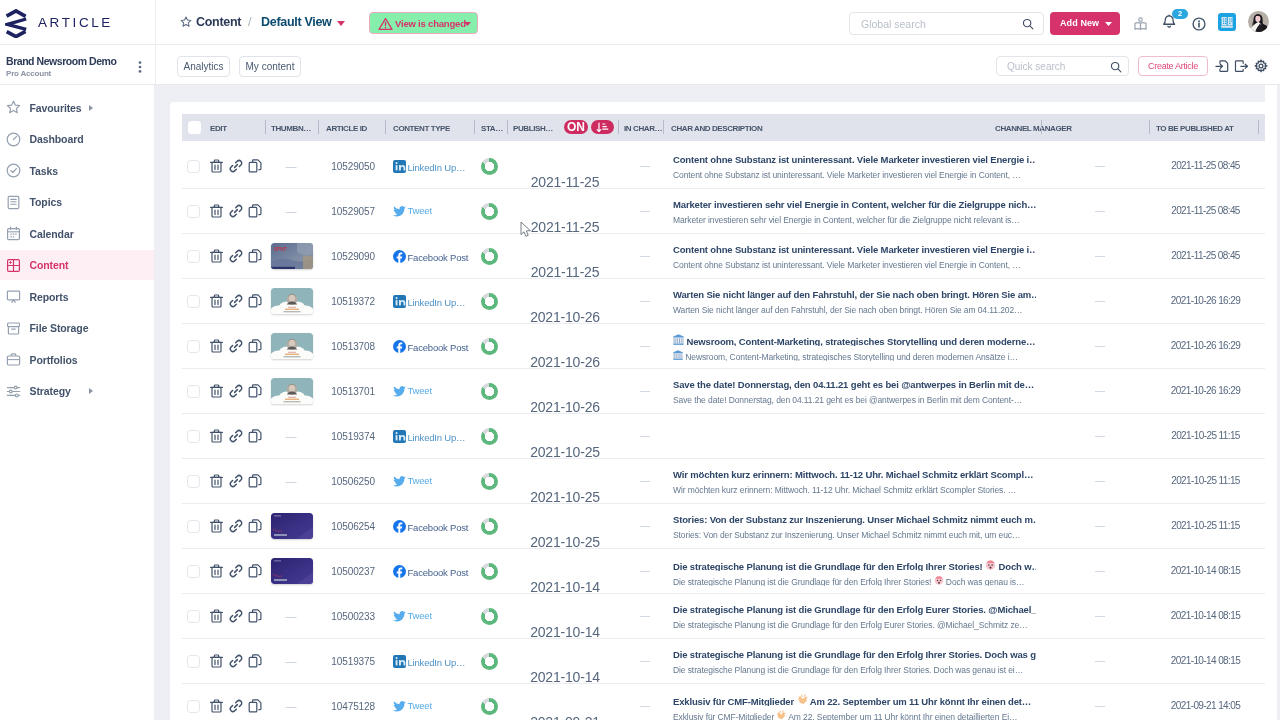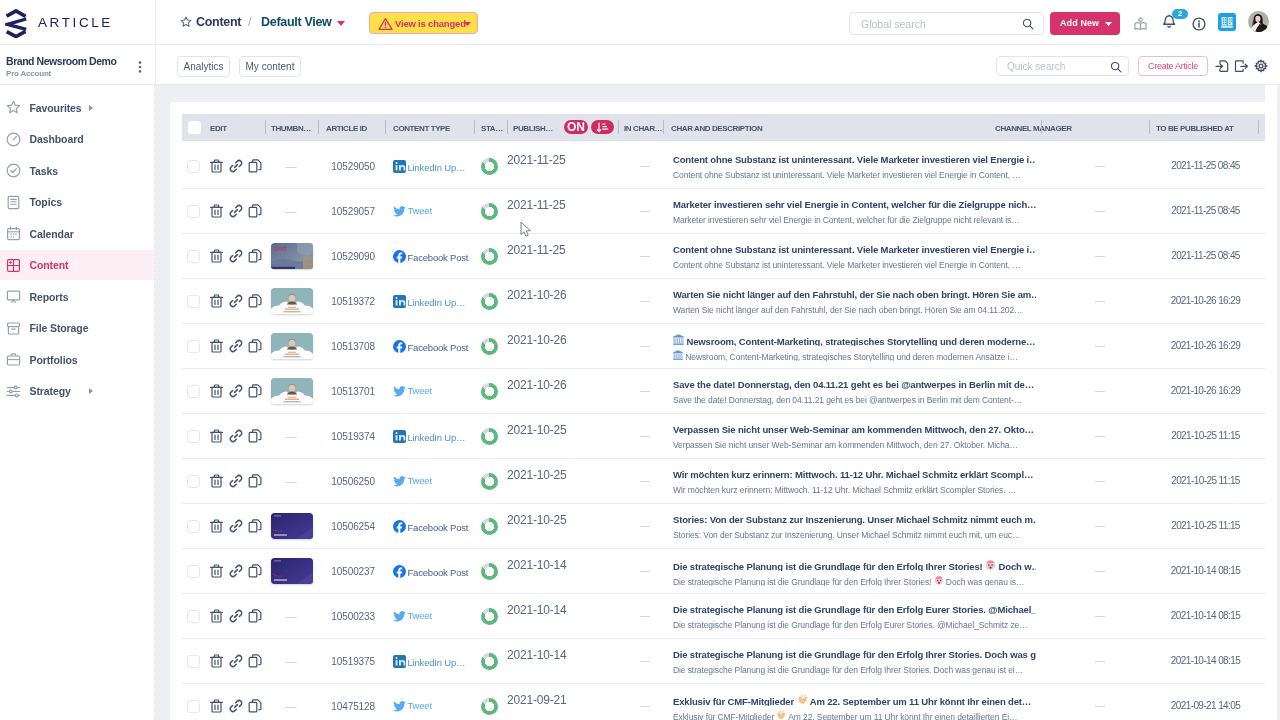--- a/index.html
+++ b/index.html
@@ -11,21 +11,21 @@
 .vline { position:absolute; left:155px; top:0; width:1px; height:85px; background:#eceef2; }
 
 #logo { position:absolute; left:5px; top:9px; }
 #logoword { position:absolute; left:38px; top:15px; font-size:13.5px; letter-spacing:2.6px; color:#1d2260; font-weight:500; }
 
 #bc-star { position:absolute; left:180px; top:16px; }
 #bc1 { position:absolute; left:196px; top:15px; font-size:12.5px; letter-spacing:-0.3px; font-weight:600; color:#2c3a58; }
 #bc-sl { position:absolute; left:248px; top:15px; font-size:12.5px; color:#a9b2bf; }
 #bc2 { position:absolute; left:261px; top:15px; font-size:12.5px; letter-spacing:-0.3px; font-weight:700; color:#0c4a6e; }
 #bc-c { position:absolute; left:337px; top:21px; }
-#viewbtn { position:absolute; left:369px; top:12px; width:109px; height:22px; border:1px solid #eaa9c0; border-radius:4px; background:#fde047; }
+#viewbtn { position:absolute; left:369px; top:12px; width:109px; height:22px; border:1px solid #eaa9c0; border-radius:4px; background:#86efac; }
 #viewbtn .w { position:absolute; left:8px; top:4px; }
 #viewbtn .t { position:absolute; left:25px; top:5px; font-size:9.5px; letter-spacing:-0.2px; color:#d6336c; font-weight:600; white-space:nowrap; }
 #viewbtn .c { position:absolute; right:6px; top:9px; }
 
 #gsearch { position:absolute; left:849px; top:12px; width:195px; height:23px; border:1px solid #e3e5ea; border-radius:4px; background:#fff; }
 #gsearch .p { position:absolute; left:11px; top:5px; font-size:10.5px; color:#b9bfc9; }
 #gsearch .i { position:absolute; right:9px; top:5px; }
 #addnew { position:absolute; left:1050px; top:12px; width:70px; height:23px; background:#d6336c; border-radius:4px; }
 #addnew .t { position:absolute; left:10px; top:6px; font-size:9px; letter-spacing:0.1px; color:#fff; font-weight:700; white-space:nowrap; }
 #addnew .c { position:absolute; right:8px; top:10px; }
@@ -65,21 +65,21 @@
 .cb { position:absolute; left:5px; top:16px; width:13px; height:13px; border:1px solid #e2e6ea; border-radius:3.5px; background:#fff; }
 .ric { position:absolute; top:15.5px; }
 .thwrap { position:absolute; left:89px; top:9.5px; width:42px; height:26px; }
 .thumb { width:42px; height:26px; border-radius:3px; overflow:hidden; box-shadow:0 1px 2px rgba(0,0,0,0.18); }
 .tdash { position:absolute; left:5px; top:7px; width:30px; text-align:center; color:#c3cad4; font-size:11px; }
 .rid { position:absolute; left:128px; top:17px; width:65px; text-align:right; font-size:10px; letter-spacing:-0.1px; color:#56677e; }
 .rtype { position:absolute; left:211px; top:16.5px; font-size:9.5px; letter-spacing:-0.2px; white-space:nowrap; }
 .tic { display:inline-block; vertical-align:-2.5px; margin-right:1.5px; }
 .donut { position:absolute; left:299px; top:14px; width:17px; height:17px; border-radius:50%;
   background:radial-gradient(closest-side,#fff 0 53%,transparent 54%),conic-gradient(from 0deg,#5cb87c 0 300deg,#d6d9de 300deg 360deg); }
-.rdate { position:absolute; left:325px; top:9px; width:116px; font-size:12px; letter-spacing:-0.2px; color:#56677e; }
+.rdate { position:absolute; left:325px; top:30px; width:116px; text-align:center; font-size:14px; letter-spacing:-0.2px; color:#56677e; }
 .rdash { position:absolute; top:16.5px; width:12px; color:#c6cdd6; font-size:10px; }
 .rname { position:absolute; left:491px; top:10px; width:363px; }
 .t1 { font-size:9.5px; letter-spacing:-0.15px; font-weight:700; color:#2e4668; white-space:nowrap; overflow:hidden; height:12px; }
 .t2 { font-size:8.5px; letter-spacing:-0.1px; color:#64788f; white-space:nowrap; overflow:hidden; margin-top:4px; height:11px; }
 .emo { display:inline-block; }
 .rpub { position:absolute; left:978px; top:16.5px; width:91px; text-align:center; font-size:10px; letter-spacing:-0.6px; color:#56677e; white-space:nowrap; }
 #cursor { position:absolute; left:520px; top:221px; }
 </style></head>
 <body>
 <div id="panel"></div>
@@ -532,24 +532,20 @@
           <rect width="13" height="13" rx="2" fill="#2177b5" transform="scale(1.0)"></rect>
 <g fill="#d8e9f5" transform="scale(1.0)">
             <rect x="2.6" y="5.1" width="1.9" height="5.3"></rect>
             <circle cx="3.55" cy="3.1" r="1.05"></circle>
 <path d="M6 5.1 h1.8 v0.8 c0.4-0.6 1.1-1 2-1 1.6 0 2.6 1 2.6 2.9 v2.6 h-1.9 V8.2 c0-0.9-0.4-1.5-1.2-1.5-0.8 0-1.4 0.6-1.4 1.5 v2.2 H6 Z"></path>
           </g>
         </svg></span>LinkedIn Up…</div>
 <div class="donut"></div>
 <div class="rdate">2021-10-25</div>
 <div class="rdash" style="left:458px">—</div>
-<div class="rname">
-      <div class="t1">Verpassen Sie nicht unser Web-Seminar am kommenden Mittwoch, den 27. Okto…</div>
-      <div class="t2">Verpassen Sie nicht unser Web-Seminar am kommenden Mittwoch, den 27. Oktober. Micha…</div>
-    </div>
 <div class="rdash" style="left:913px">—</div>
 <div class="rpub">2021-10-25 11:15</div>
 </div>
 <div class="row" style="top:458.5px">
 <div class="cb"></div>
 <span class="ric" style="left:28px">
       <svg width="13" height="14" viewBox="0 0 13 14" style="">
         <g fill="none" stroke="#42526b" stroke-width="1.2">
 <rect x="2" y="3.4" width="9" height="9.6" rx="1"></rect>
 <path d="M0.6 3.4 H12.4" stroke-linecap="round"></path>

